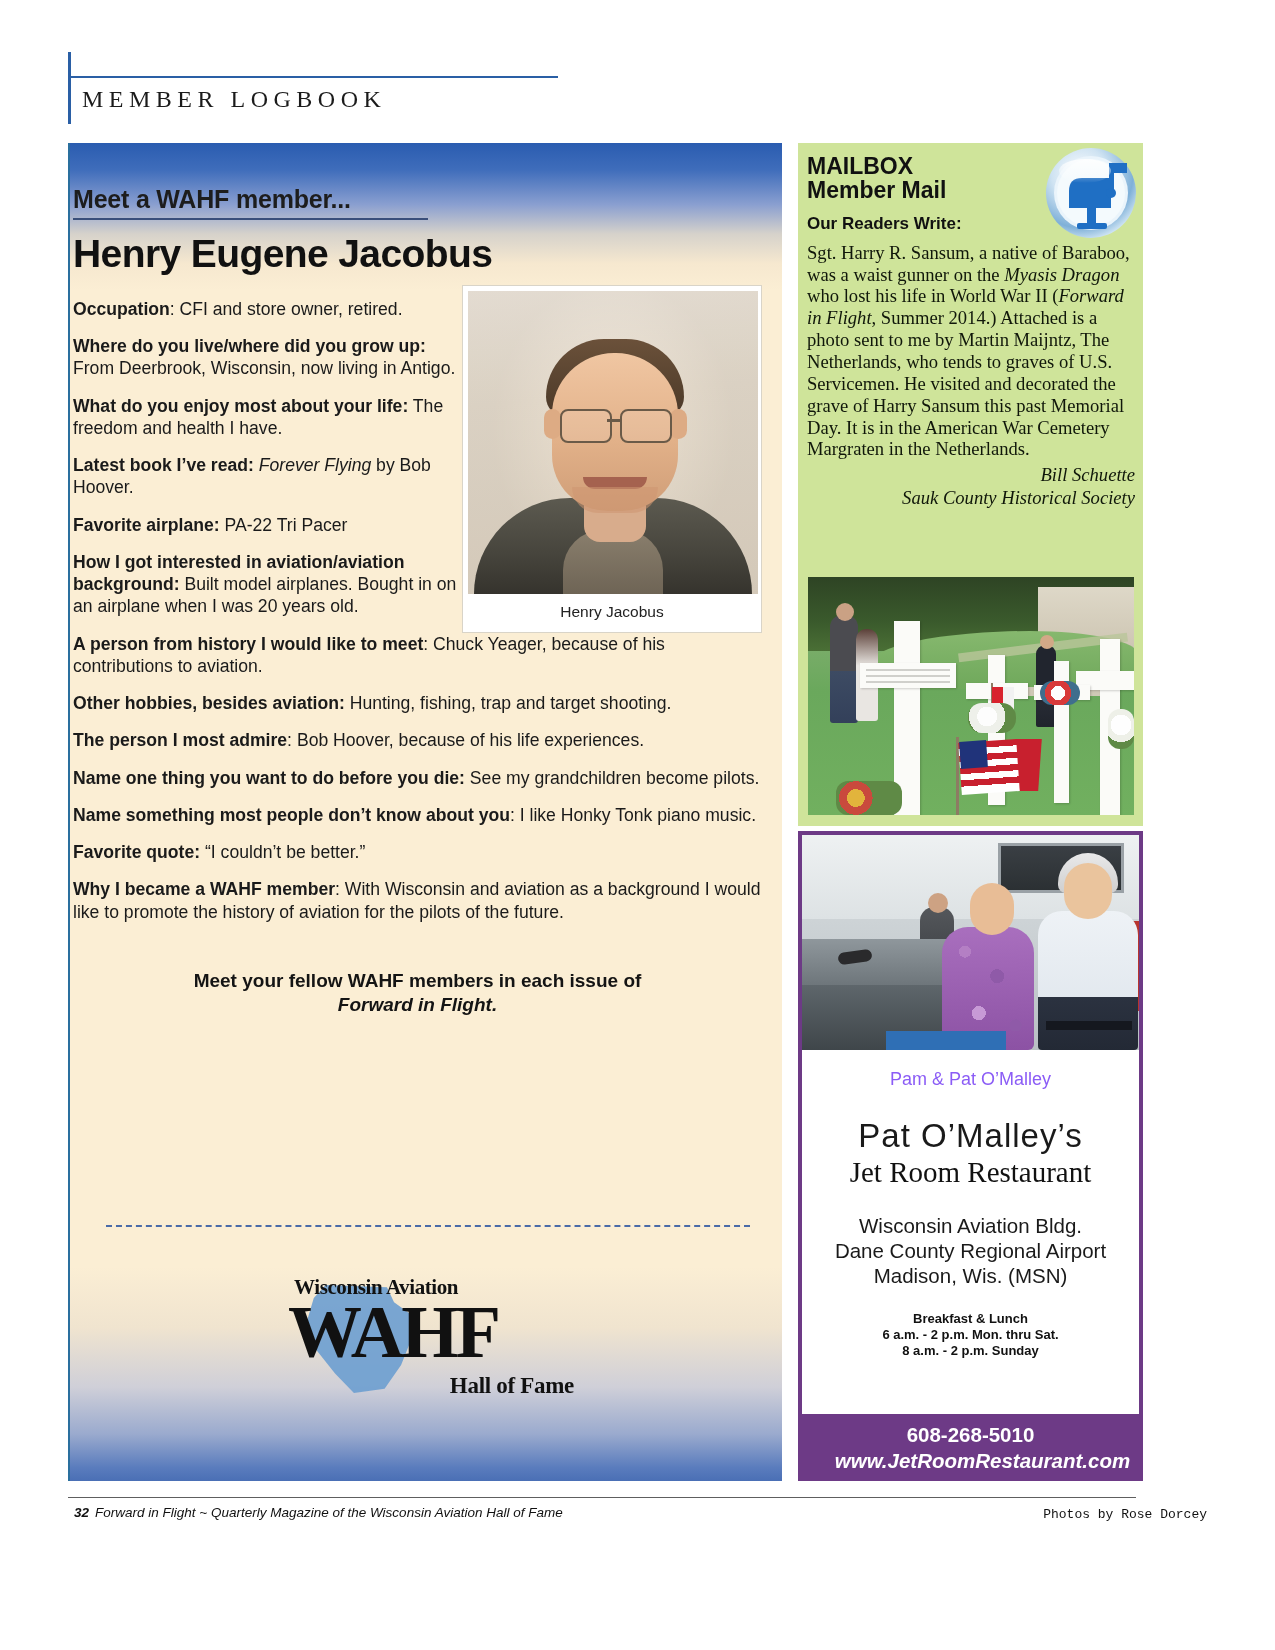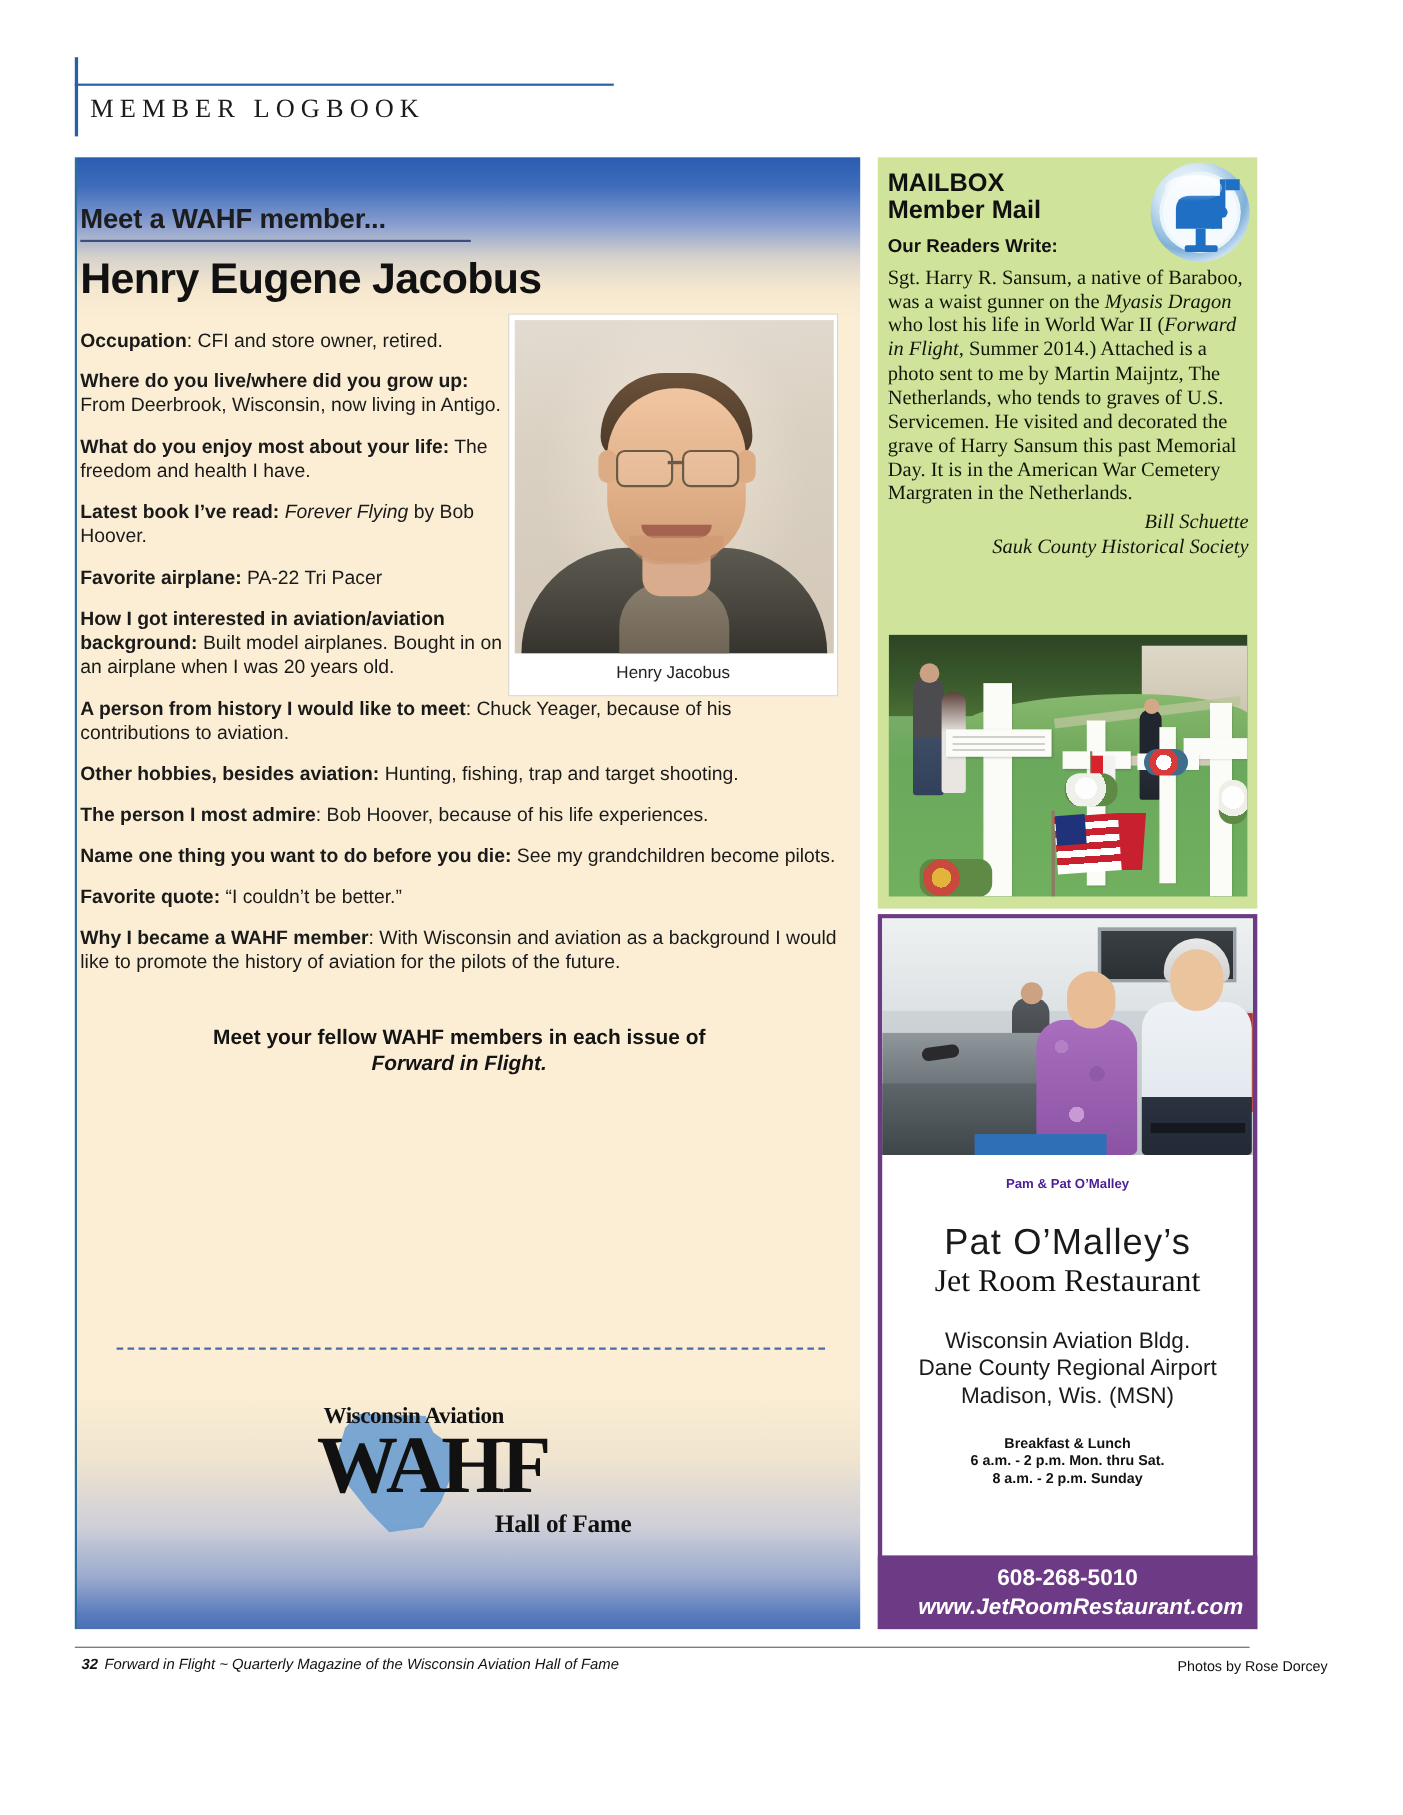--- a/index.html
+++ b/index.html
@@ -239,37 +239,37 @@
   .adp-man-head{position:absolute;left:262px;top:28px;width:48px;height:56px;
     background:#eac49d;border-radius:24px;}
   .adp-man-hair{position:absolute;left:256px;top:18px;width:60px;height:40px;
     background:linear-gradient(180deg,#e9e9e9,#cfcfcf);border-radius:30px 30px 8px 8px;}
   .adp-belt{position:absolute;left:244px;top:186px;width:86px;height:9px;background:#15181f;}
   .adp-red{position:absolute;left:320px;top:86px;width:17px;height:90px;background:#b8342f;}
   .adp-person3{position:absolute;left:118px;top:72px;width:34px;height:62px;
     background:linear-gradient(180deg,#55585c,#3c3f43);border-radius:14px 14px 0 0;}
   .adp-person3-h{position:absolute;left:126px;top:58px;width:20px;height:20px;background:#cda283;border-radius:50%;}
 
-  .ad-caption{text-align:center;font-size:12px;font-weight:bold;color:#4c1d95;padding:19px 0 0 0;}
+  .ad-caption{text-align:center;font-size:18px;font-weight:normal;color:#8b5cf6;padding:19px 0 0 0;}
   .ad-name1{text-align:center;font-size:33px;color:#1a1a1a;letter-spacing:1px;padding:27px 0 0 0;font-weight:400;}
   .ad-name2{text-align:center;font-size:29px;color:#111;font-family:"Liberation Serif",serif;padding:1px 0 0 0;}
   .ad-addr{text-align:center;font-size:20.5px;color:#1a1a1a;line-height:1.22;padding:24px 0 0 0;}
   .ad-hours{text-align:center;font-size:13px;font-weight:bold;color:#111;line-height:1.22;padding:23px 0 0 0;}
   .ad-bar{
     position:absolute;left:-4px;bottom:-4px;width:345px;height:67px;
     background:#6d3a86;box-sizing:border-box;padding-top:9px;
   }
   .ad-phone{text-align:center;font-size:20.5px;font-weight:bold;color:#fff;}
   .ad-web{text-align:center;font-size:20.5px;font-weight:bold;font-style:italic;color:#fff;margin-top:2px;padding-left:24px;}
 
   
   .pg-rule{position:absolute;left:68px;top:1497px;width:1068px;height:1px;background:#5e5e5e;}
   .pg-num{position:absolute;left:74px;top:1505px;font-size:13.5px;font-weight:bold;font-style:italic;color:#111;}
   .pg-foot{position:absolute;left:95px;top:1505px;font-size:13.5px;font-style:italic;color:#111;}
-  .pg-credit{position:absolute;right:68px;top:1507px;font-size:13px;color:#111;text-align:left;}
+  .pg-credit{position:absolute;right:68px;top:1507px;font-size:13px;color:#111;text-align:left;font-family:Liberation Mono, monospace;}
 </style>
 </head>
 <body>
 
 <div class="page">
 
   <div class="masthead">
     <div class="mast-vline"></div>
     <div class="mast-hline"></div>
     <div class="mast-title">MEMBER LOGBOOK</div>
@@ -285,20 +285,21 @@
           <p class="qa col-narrow"><b>Occupation</b>: <span>CFI and store owner, retired.</span></p>
           <p class="qa col-narrow"><b>Where do you live/where did you grow up:</b> <span>From Deerbrook, Wisconsin, now living in Antigo.</span></p>
           <p class="qa col-narrow"><b>What do you enjoy most about your life:</b> <span>The freedom and health I have.</span></p>
           <p class="qa col-narrow"><b>Latest book I’ve read:</b> <i>Forever Flying</i> by Bob Hoover.</p>
           <p class="qa col-narrow"><b>Favorite airplane:</b> <span>PA-22 Tri Pacer</span></p>
           <p class="qa col-narrow"><b>How I got interested in aviation/aviation background:</b> <span>Built model airplanes. Bought in on an airplane when I was 20 years old.</span></p>
           <p class="qa"><b>A person from history I would like to meet</b>: <span>Chuck Yeager, because of his contributions to aviation.</span></p>
           <p class="qa"><b>Other hobbies, besides aviation:</b> <span>Hunting, fishing, trap and target shooting.</span></p>
           <p class="qa"><b>The person I most admire</b>: <span>Bob Hoover, because of his life experiences.</span></p>
           <p class="qa"><b>Name one thing you want to do before you die:</b> <span>See my grandchildren become pilots.</span></p>
+          <p class="qa"><b>Name something most people don’t know about you</b>: <span>I like Honky Tonk piano music.</span></p>
           <p class="qa"><b>Favorite quote:</b> <span>“I couldn’t be better.”</span></p>
           <p class="qa"><b>Why I became a WAHF member</b>: <span>With Wisconsin and aviation as a background I would like to promote the history of aviation for the pilots of the future.</span></p>
         </div>
 
       <div class="tagline">
         <div>Meet your fellow WAHF members in each issue of</div>
         <div><i>Forward in Flight.</i></div>
       </div>
     </div>
 

